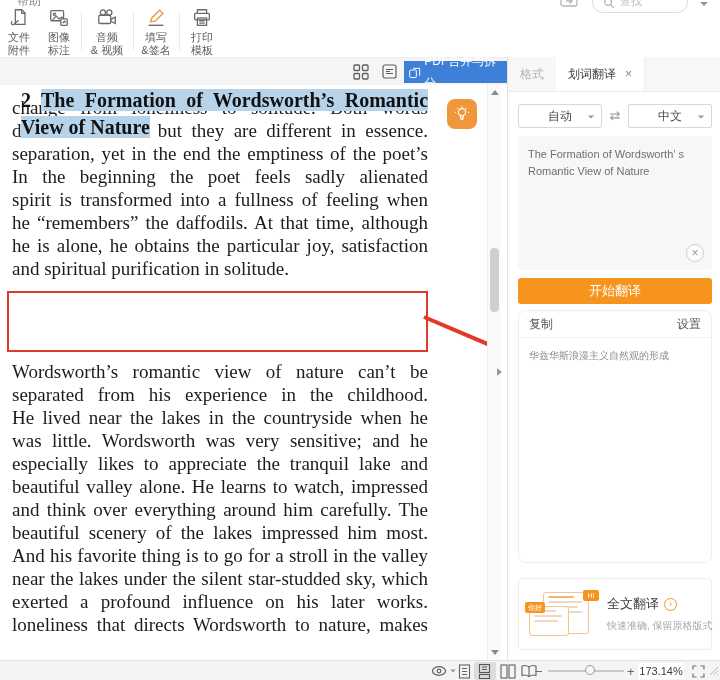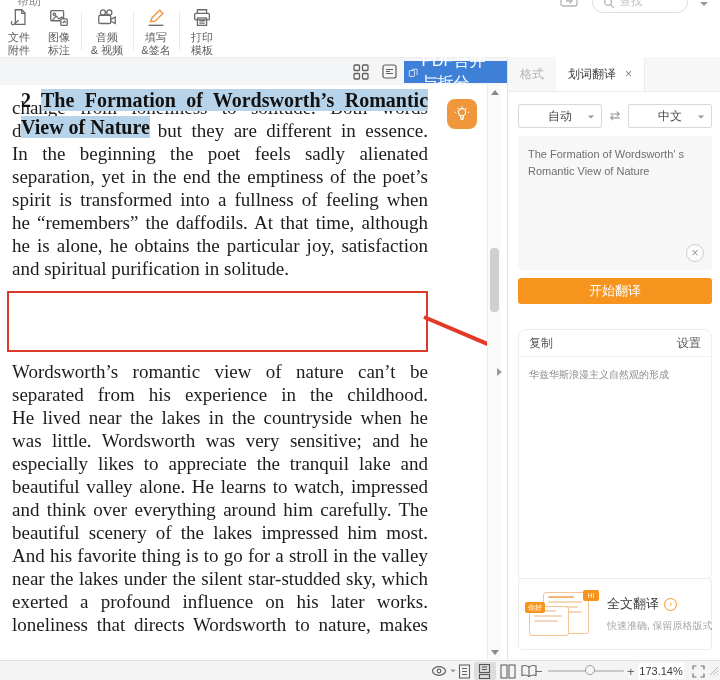--- a/index.html
+++ b/index.html
@@ -23,21 +23,21 @@
     border-radius:11px; background:#fff; display:flex; align-items:flex-end; padding:0 0 3px 10px; }
   #search-pill .ph { font-size:11px; color:#bdbdbd; margin-left:5px; }
   #cast-icon { left:560px; top:-6px; }
   #search-caret { left:700px; top:2px; }
 
   .caret-down { width:0; height:0; border-left:4px solid transparent; border-right:4px solid transparent; border-top:4px solid #999; }
 
   
   #view-strip { left:0; top:57px; width:507px; height:28px; background:#f4f5f6; border-top:1px solid #ececec; }
   #merge-btn { left:404px; top:3px; height:22px; padding:0 8px 0 4px; background:#3e7fd7; color:#fff;
-    font-size:16px; line-height:22px; display:flex; align-items:center; gap:3px; cursor:pointer; }
+    font-size:12px; line-height:22px; display:flex; align-items:center; gap:3px; cursor:pointer; }
   #grid-view-btn { left:353px; top:6px; cursor:pointer; }
   #page-nav-btn { left:381px; top:5px; cursor:pointer; }
 
   
   #doc { left:0; top:85px; width:487px; height:575px; background:#fff; overflow:hidden; }
   .para { position:absolute; left:12px; width:416px; font-family:"Liberation Serif", serif;
     font-size:19px; line-height:23px; color:#1c1c1c; }
   .doc-line { text-align:justify; text-align-last:justify; white-space:nowrap; }
   .doc-line.no-just { text-align-last:left; }
   #para1 { top:11px; }
@@ -79,21 +79,21 @@
   #swap-btn { color:#999; font-size:13px; cursor:pointer; line-height:24px; }
 
   #source-box { position:absolute; left:10px; top:79px; width:194px; height:134px; background:#f7f7f7; border-radius:3px; }
   #source-text { padding:10px 10px; font-size:11px; line-height:17px; color:#6f6f6f; }
   #clear-btn { position:absolute; right:8px; bottom:8px; width:18px; height:18px; border:1px solid #d0d0d0; border-radius:50%;
     background:#fcfcfc; color:#9a9a9a; font-size:12px; line-height:16px; text-align:center; cursor:pointer; }
 
   #translate-btn { position:absolute; left:10px; top:221px; width:194px; height:26px; background:#f7941e; border:none;
     border-radius:3px; color:#fff; font-size:13px; line-height:26px; text-align:center; cursor:pointer; }
 
-  #result-box { position:absolute; left:10px; top:253px; width:194px; height:253px; border:1px solid #eeeeee; border-radius:8px;margin-top:19px; }
+  #result-box { position:absolute; left:10px; top:253px; width:194px; height:253px; border:1px solid #eeeeee; border-radius:8px; }
   #result-head { height:27px; border-bottom:1px solid #f0f0f0; display:flex; align-items:center; justify-content:space-between; padding:0 10px; }
   #result-head span { font-size:12px; color:#565656; cursor:pointer; }
   #result-text { padding:10px; font-size:10px; color:#8c8c8c; line-height:16px; }
 
   #promo-card { position:absolute; left:10px; top:521px; width:194px; height:72px; border:1px solid #ededed; border-radius:4px; background:#fff; }
   #promo-art { position:absolute; left:10px; top:11px; width:70px; height:50px; }
   .pcard { position:absolute; background:#fff; border:1px solid #f6c392; border-radius:3px; }
   .pcard .pl { height:2px; background:#f2d9bd; border-radius:1px; margin:3px 4px 0; }
   .pbadge { position:absolute; background:#f7941e; color:#fff; border-radius:2px; font-size:7px; line-height:11px; text-align:center; }
   #promo-title-row { position:absolute; left:88px; top:16px; display:flex; align-items:center; gap:5px; }
@@ -208,22 +208,22 @@
       <path d="M6 3h8v9"></path>
     </svg>
     <span>PDF合并与拆分</span>
   </div>
 </div>
 
 <div id="doc" class="abs">
   <div id="para1" class="para">
       <div class="doc-line">change from loneliness to solitude. Both words</div>
       <div class="doc-line">denote loneliness but they are different in essence.</div>
+      <div class="doc-line">separation, yet in the end the emptiness of the poet’s</div>
       <div class="doc-line">In the beginning the poet feels sadly alienated</div>
-      <div class="doc-line">separation, yet in the end the emptiness of the poet’s</div>
       <div class="doc-line">spirit is transformed into a fullness of feeling when</div>
       <div class="doc-line">he “remembers” the daffodils. At that time, although</div>
       <div class="doc-line">he is alone, he obtains the particular joy, satisfaction</div>
       <div class="doc-line no-just">and spiritual purification in solitude.</div>
     </div>
 
   <div id="heading-box" class="abs"></div>
   <div id="heading" class="abs">
     <div class="h1line"><span>2</span> <span class="hl">The Formation of Wordsworth’s Romantic</span></div>
     <div><span class="hl">View of Nature</span></div>

